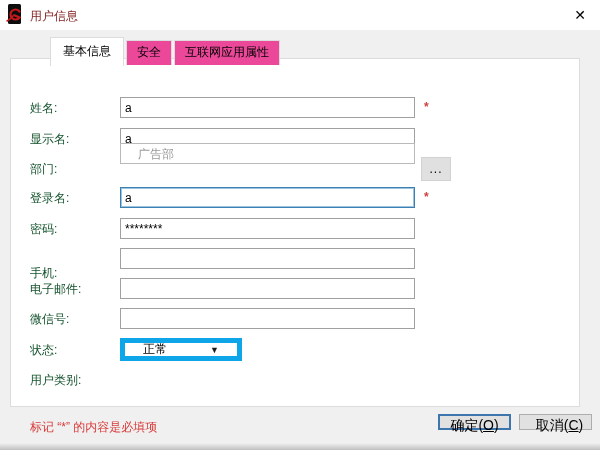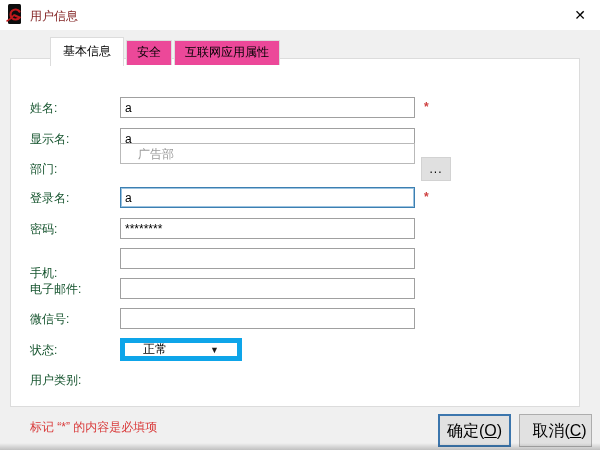--- a/index.html
+++ b/index.html
@@ -35,22 +35,22 @@
   .browse-btn { position:absolute; left:421px; width:30px; height:24px; background:#e0e0e0;
                 border:1px solid #d2d2d2; font-size:12px; line-height:20px; text-align:center;
                 letter-spacing:1px; cursor:pointer; z-index:3; }
   .combo { position:absolute; left:120px; width:122px; height:23px; border:5px solid #0ea5e9;
            background:#fff; display:flex; align-items:center; padding:0 18px; cursor:pointer; z-index:3; }
   .combo .combo-val { flex:1; }
   .combo .combo-arrow { font-size:9px; color:#1a1a1a; }
 
   
   .note { position:absolute; left:30px; top:419px; color:#d93a3a; font-size:12px; }
-  .btn { position:absolute; top:414px; width:73px; height:33px; background:#e1e1e1;
-         border:1px solid #adadad; font-family:inherit; font-size:16px; text-align:center;
+  .btn { position:absolute; top:414px; width:73px; height:16px; background:#e1e1e1;
+         border:1px solid #adadad; font-family:inherit; font-size:14px; text-align:center;
          line-height:21px; cursor:pointer; }
   .btn.ok { left:438px; border:2px solid #3c76ad; line-height:19px; }
   .btn.cancel { left:519px;padding-left:8px; }
   .btn u { text-decoration:underline; }
 
   .bottom-shade { position:absolute; left:0; bottom:0; width:600px; height:7px;
                   background:linear-gradient(to bottom, rgba(0,0,0,0), rgba(0,0,0,0.20));
                   pointer-events:none; }
 </style>
 </head>

